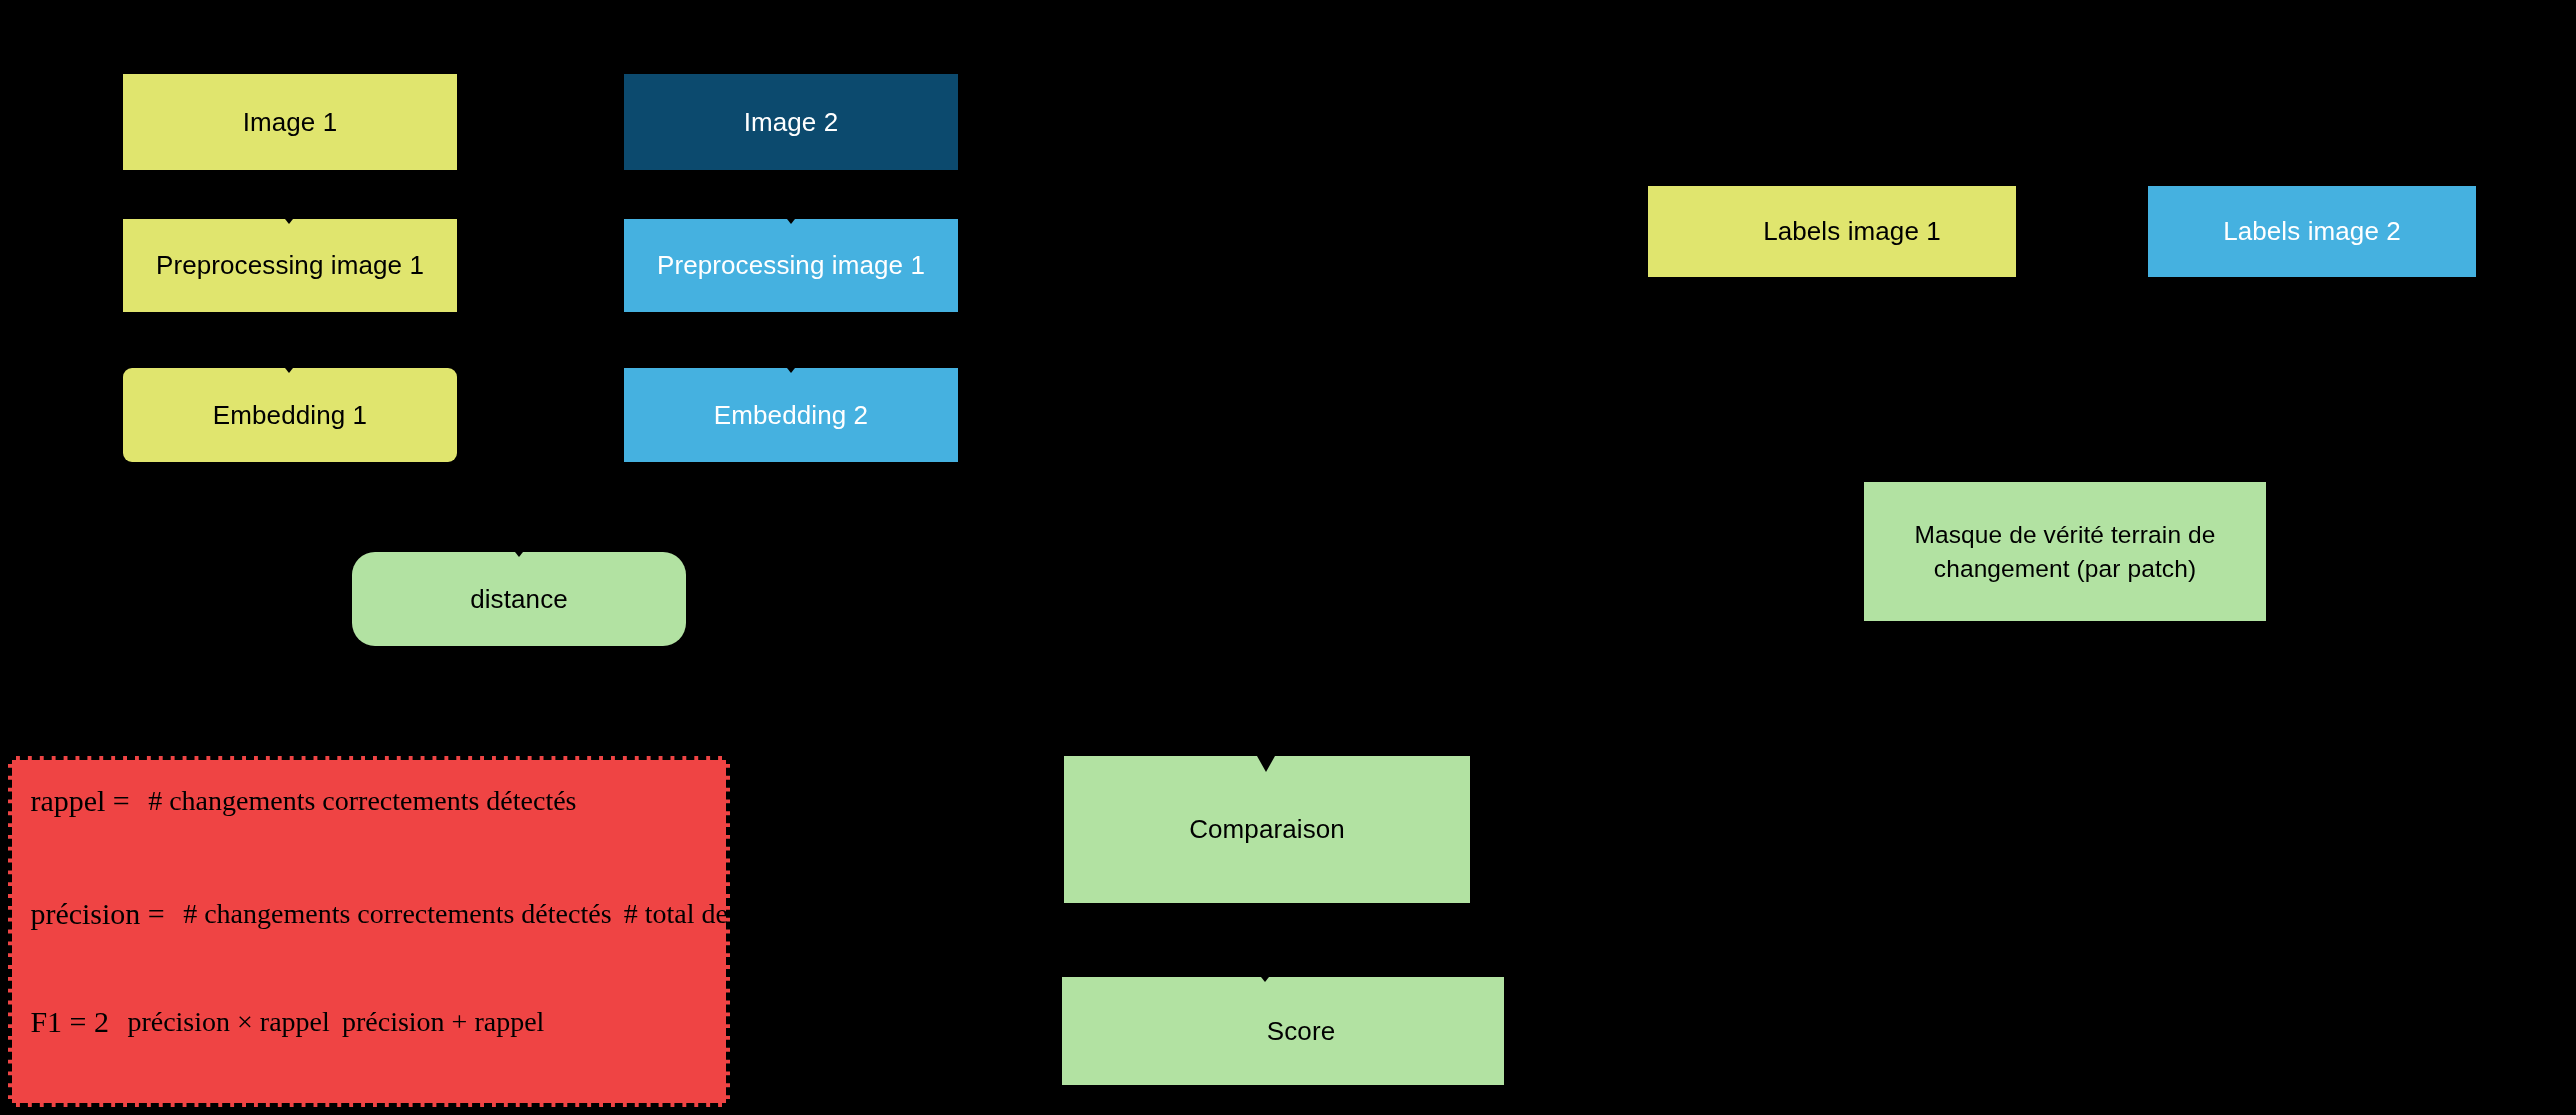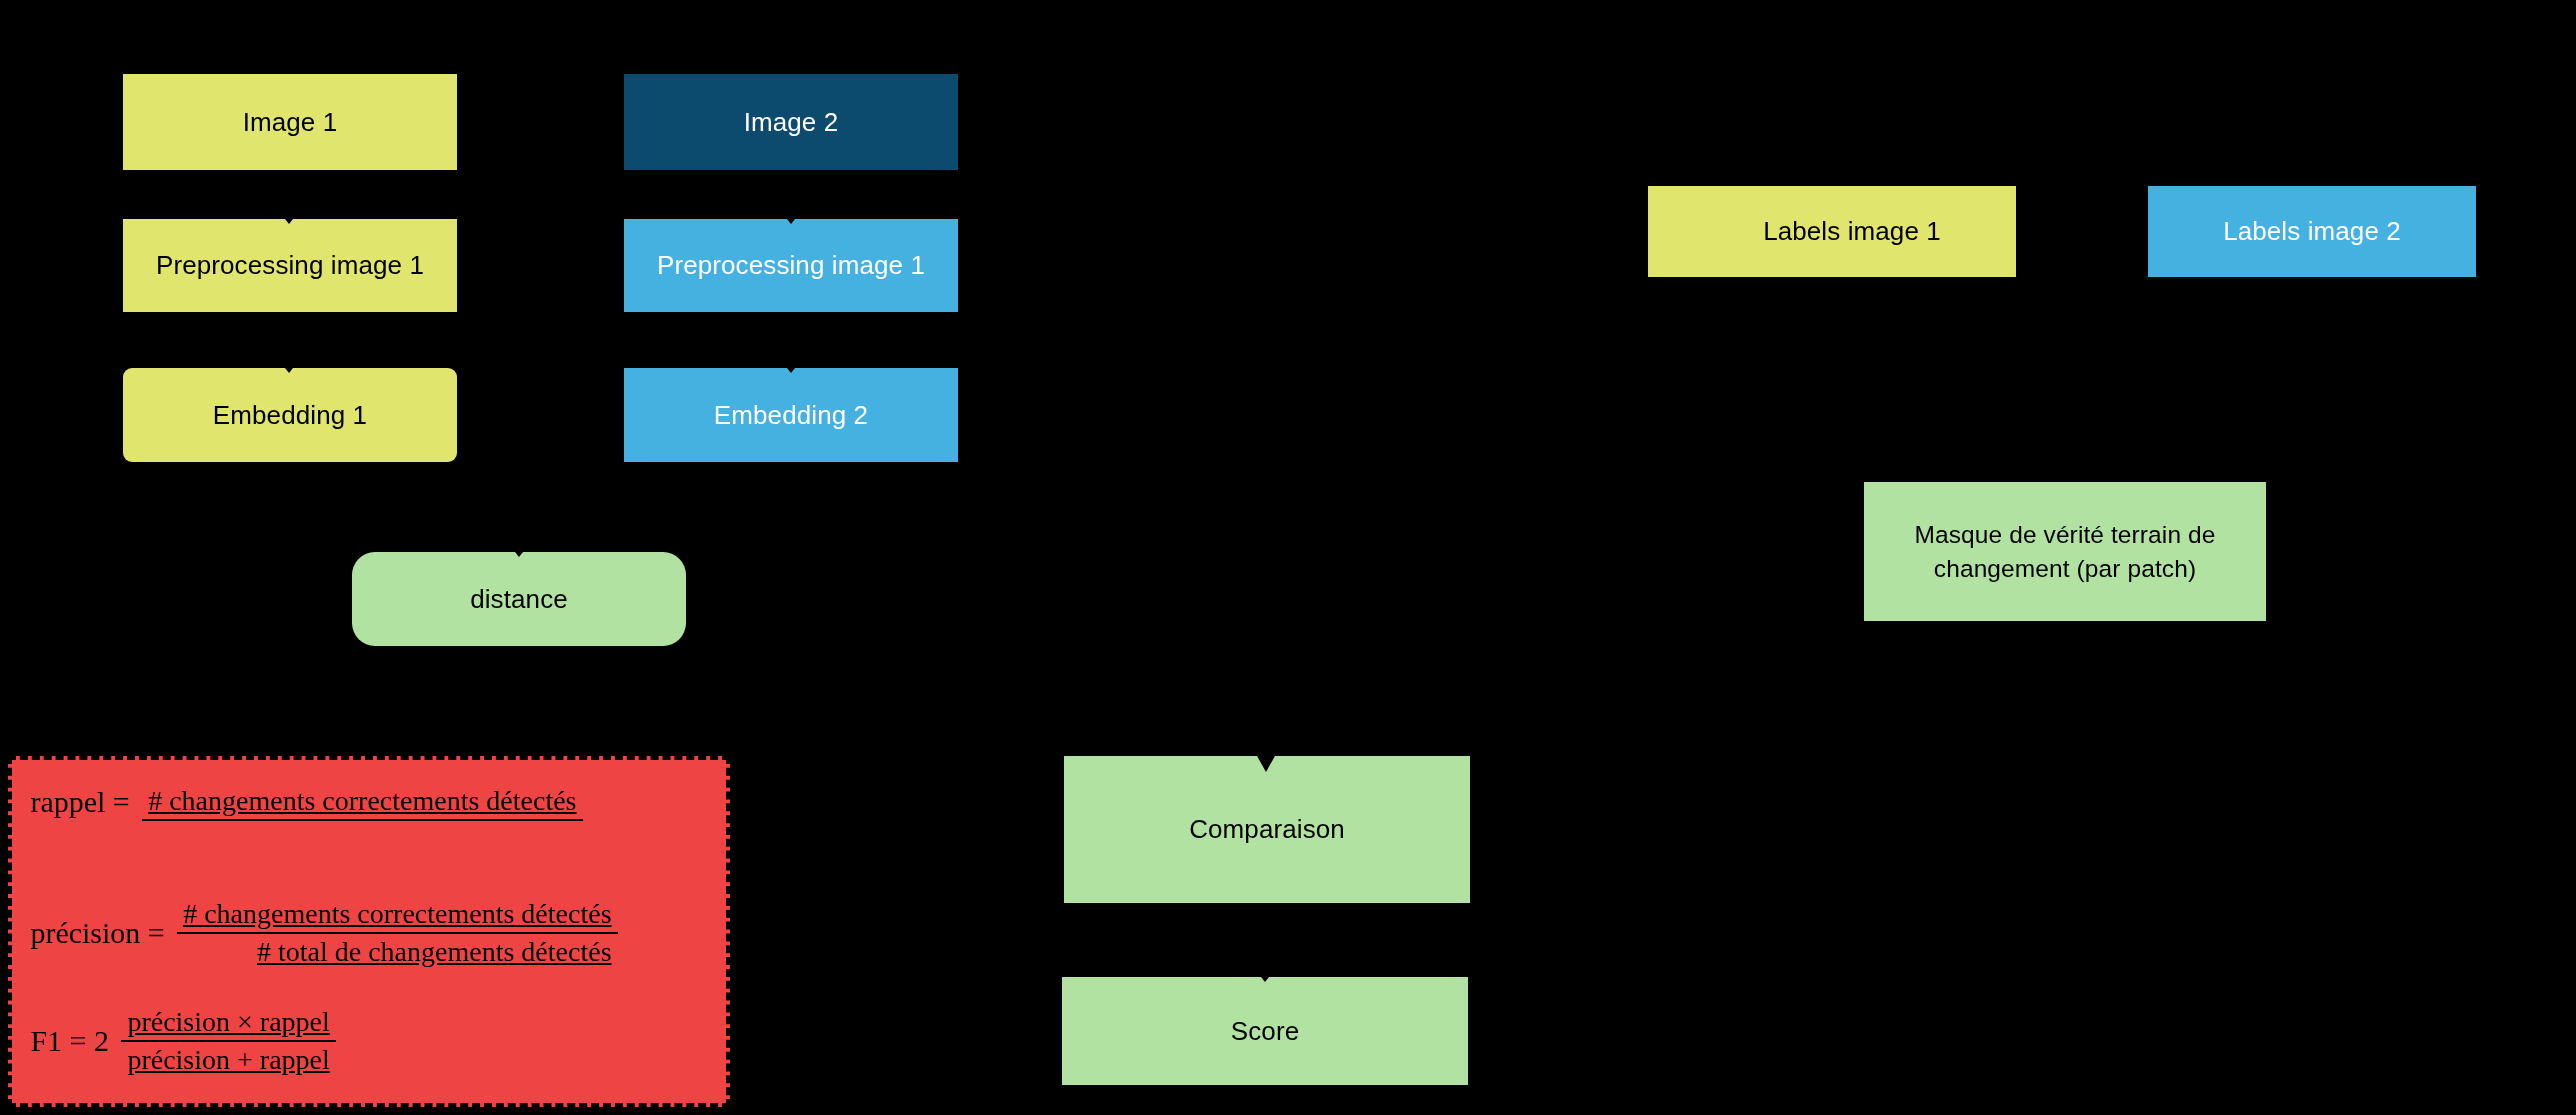--- a/index.html
+++ b/index.html
@@ -42,21 +42,21 @@
 
   
   .formula-panel{position:absolute;left:8px;top:756px;width:722px;height:351px;
                  box-sizing:border-box;border:4.3px dashed #000;
                  font-family:"Liberation Serif", serif;}
   .formula-row{position:absolute;display:flex;align-items:center;gap:12.3px;}
   #row-rappel{left:18.4px;top:23px;}
   #row-precision{left:18.4px;top:136px;}
   #row-f1{left:18.4px;top:244px;}
   .flabel{font-size:30px;white-space:nowrap;}
-  .frac{display:inline-flex;flex-direction:column;align-items:flex-end;text-decoration:underline;}
+  .frac{display:inline-flex;flex-direction:row;align-items:flex-start;}
   .num,.den{font-size:28px;white-space:nowrap;padding:1.8px 6.1px;}
   .fbar{height:2.5px;background:#000;align-self:stretch;}
 </style>
 </head>
 <body>
 
 <div class="canvas" style="background: rgb(0, 0, 0);">
 
   <div class="node" id="n-image1" style="background-color: rgb(224, 229, 110); color: rgb(0, 0, 0);">
     <span>Image 1</span>
@@ -87,21 +87,21 @@
 
   <div class="node" id="n-masque" style="background-color: rgb(178, 226, 162); color: rgb(0, 0, 0);">
     <span>Masque de vérité terrain de changement (par patch)</span>
   </div>
   <div class="node" id="n-distance" style="background-color: rgb(178, 226, 162); color: rgb(0, 0, 0);">
     <span>distance</span>
   </div>
   <div class="node" id="n-comparaison" style="background-color: rgb(178, 226, 162); color: rgb(0, 0, 0);">
     <span>Comparaison</span>
   </div>
-  <div class="node" id="n-score" style="background-color: rgb(178, 226, 162); color: rgb(0, 0, 0);">
+  <div class="node" id="n-score" style="background-color: rgb(178, 226, 162); color: rgb(0, 0, 0); padding-left: 36px;">
     <span>Score</span>
   </div>
 
   <div class="arrowhead" id="ah-comparaison"></div>
   <div class="notch" id="ah-prep1"></div>
   <div class="notch" id="ah-emb1"></div>
   <div class="notch" id="ah-prep2"></div>
   <div class="notch" id="ah-emb2"></div>
   <div class="notch" id="ah-distance"></div>
   <div class="notch" id="ah-score"></div>

